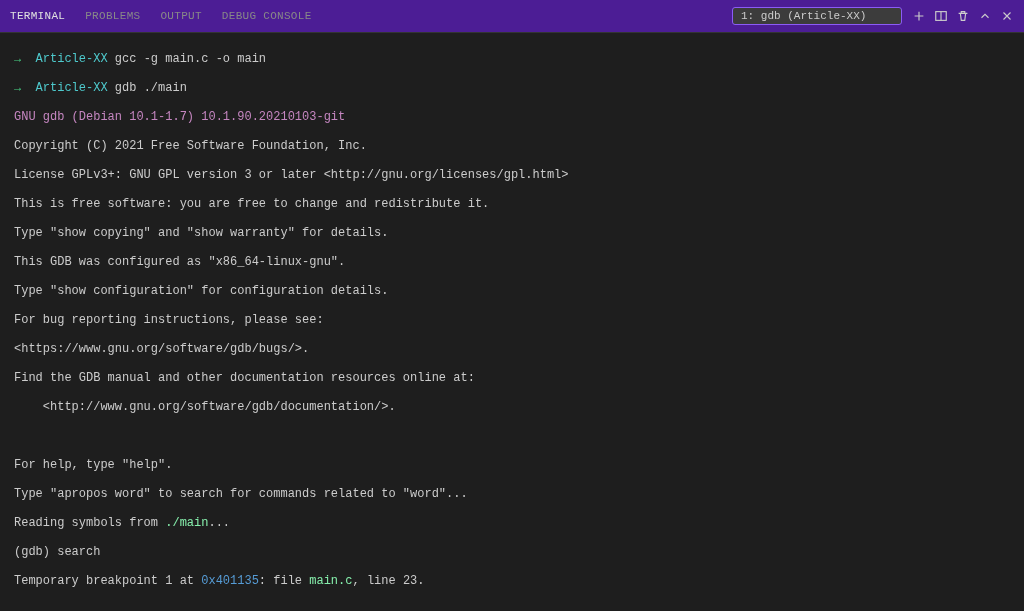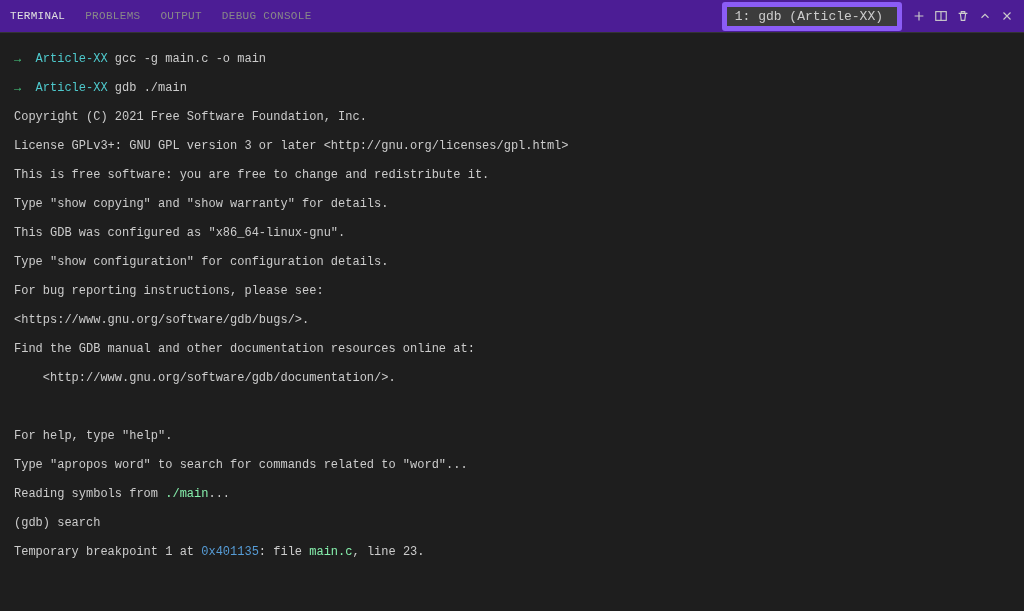--- a/index.html
+++ b/index.html
@@ -29,24 +29,24 @@
   cursor: pointer;
 }
 .tab.active { color: #e0e0e0; }
 .toolbar {
   display: flex;
   align-items: center;
   gap: 10px;
 }
 .dropdown {
   background: #3c3c3c;
-  border: 5px solid #8b5cf6;
+  border: 1px solid #8b5cf6;
   border-radius: 3px;
   padding: 2px 8px;
-  font-size: 13px;
+  font-size: 11px;
   color: #ccc;
   display: flex;
   align-items: center;
   gap: 6px;
   min-width: 170px;
   justify-content: space-between;
 }
 .icons { display: flex; gap: 8px; align-items: center; }
 .icon-btn { width: 14px; height: 14px; cursor: pointer; display: flex; align-items: center; justify-content: center; }
 .icon-btn svg { width: 14px; height: 14px; stroke: #ccc; fill: none; stroke-width: 1.3; }
@@ -110,20 +110,21 @@
             <path d="M4 4l8 8M12 4l-8 8"></path>
           </svg>
         </div>
     </div>
   </div>
 </div>
 
 <div class="terminal-body">
 <span class="line"><span class="prompt-arrow">→  </span><span class="c-cyan">Article-XX</span><span> gcc -g main.c -o main</span></span>
 <span class="line"><span class="prompt-arrow">→  </span><span class="c-cyan">Article-XX</span><span> gdb ./main</span></span>
+<span class="line c-magenta">GNU gdb (Debian 10.1-1.7) 10.1.90.20210103-git</span>
 <span class="line">Copyright (C) 2021 Free Software Foundation, Inc.</span>
 <span class="line">License GPLv3+: GNU GPL version 3 or later &lt;http://gnu.org/licenses/gpl.html&gt;</span>
 <span class="line">This is free software: you are free to change and redistribute it.</span>
 <span class="line">Type "show copying" and "show warranty" for details.</span>
 <span class="line">This GDB was configured as "x86_64-linux-gnu".</span>
 <span class="line">Type "show configuration" for configuration details.</span>
 <span class="line">For bug reporting instructions, please see:</span>
 <span class="line">&lt;https://www.gnu.org/software/gdb/bugs/&gt;.</span>
 <span class="line">Find the GDB manual and other documentation resources online at:</span>
 <span class="line">    &lt;http://www.gnu.org/software/gdb/documentation/&gt;.</span>

